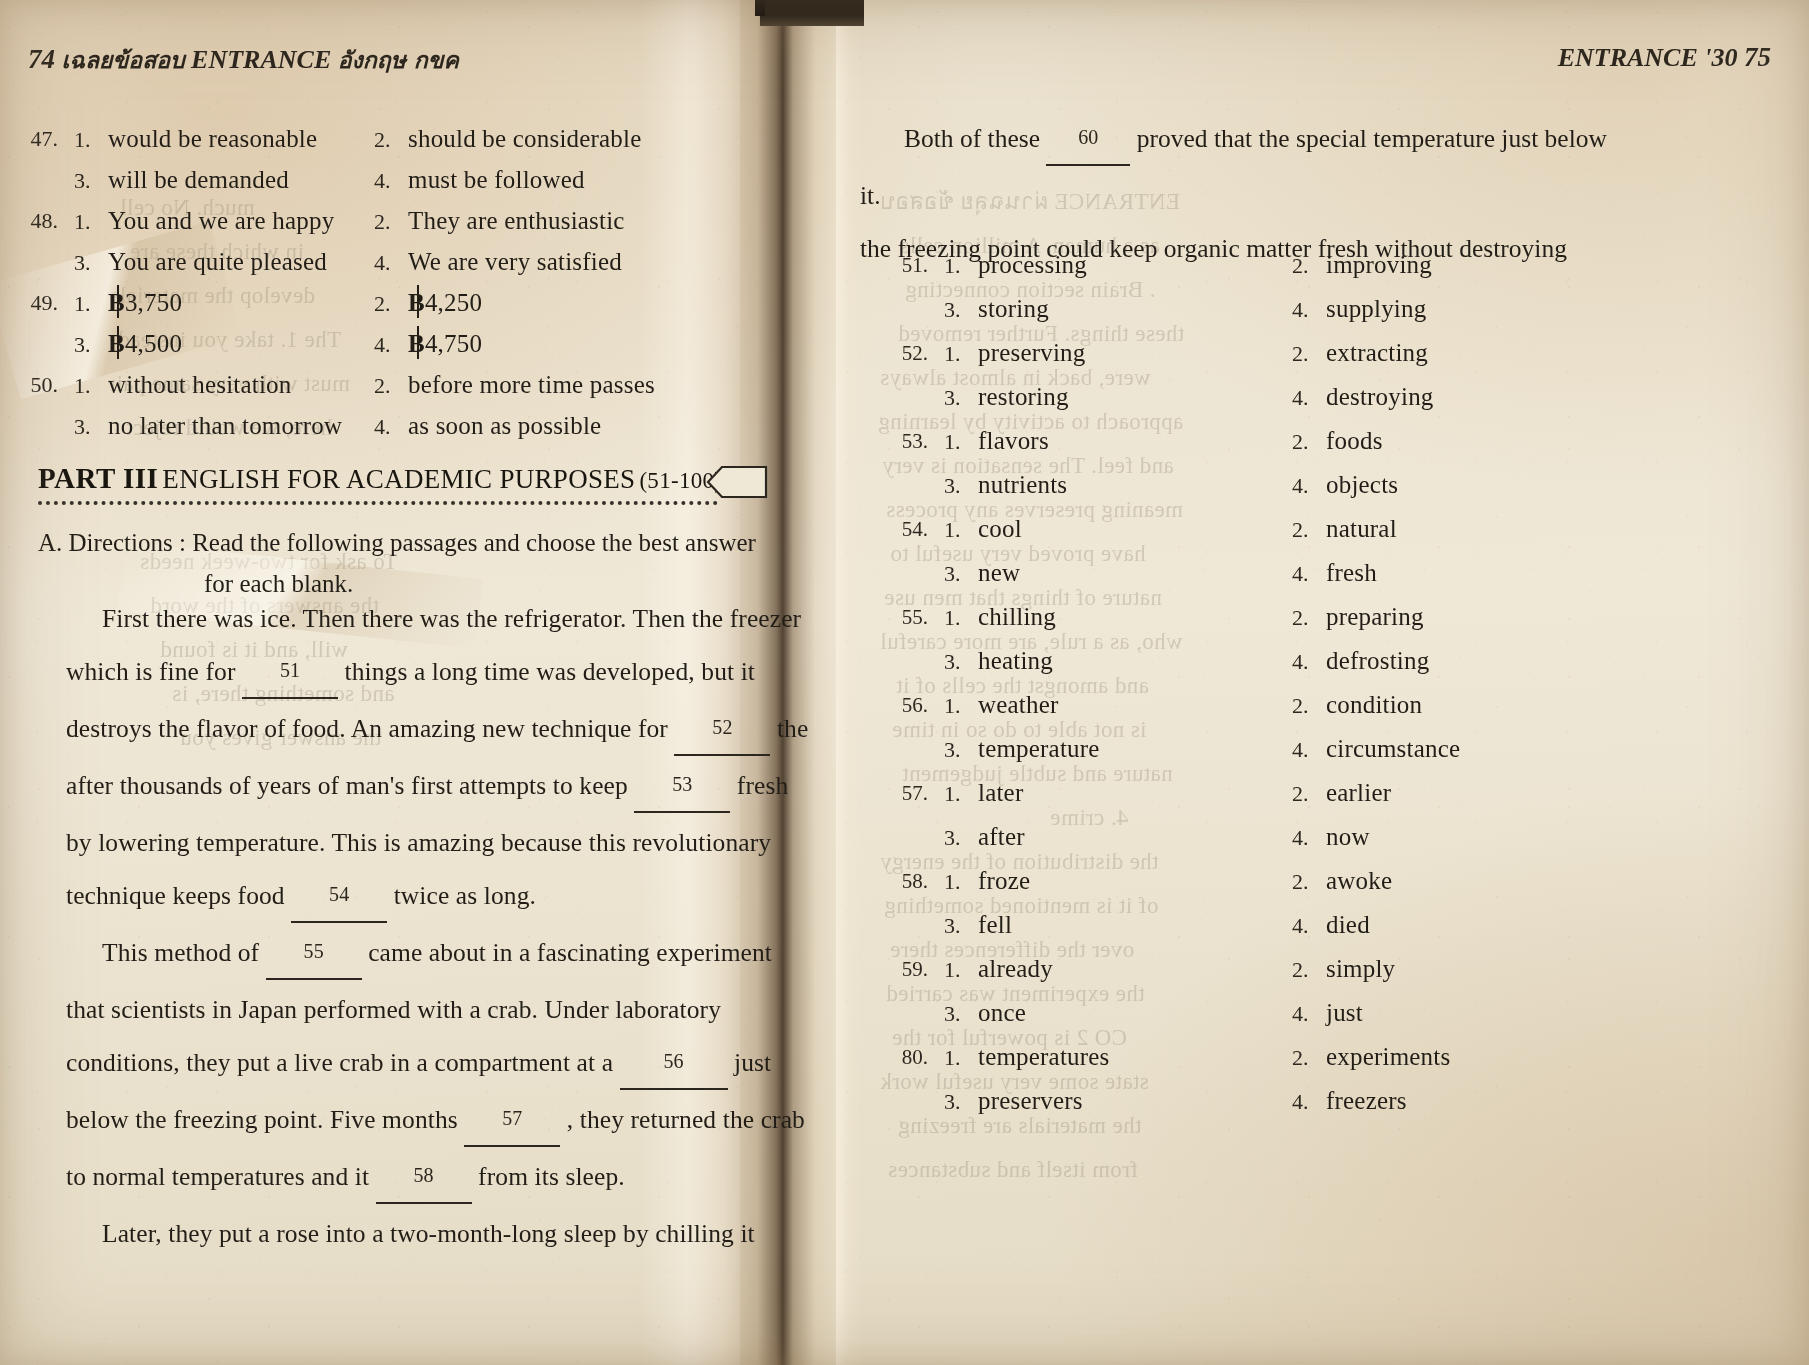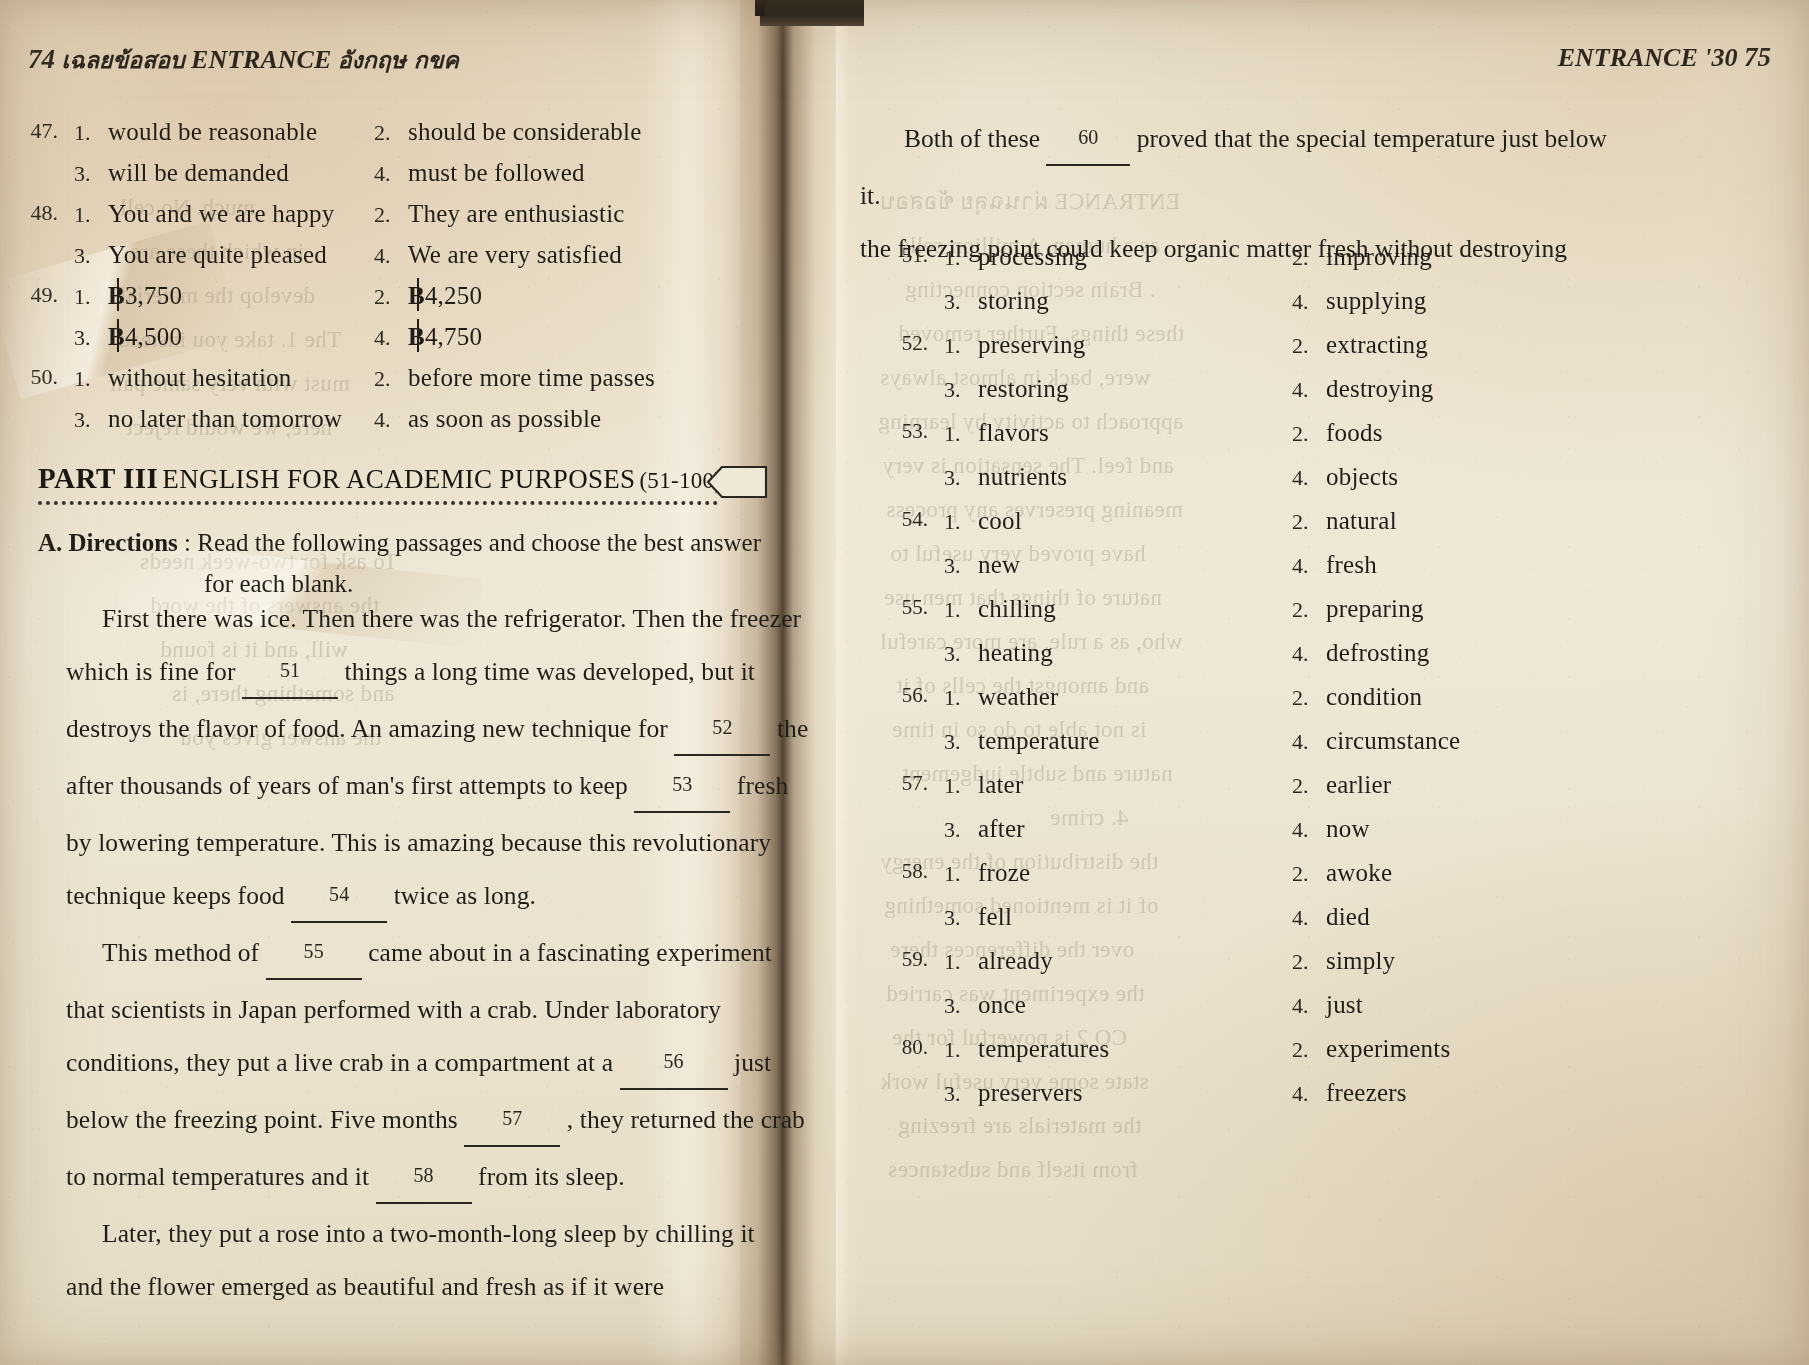--- a/index.html
+++ b/index.html
@@ -91,21 +91,21 @@
     position:absolute;font-style:italic;font-weight:bold;color:#2a251d;
     font-size:26px;white-space:nowrap;
   }
   .hdr .pg{font-size:27px;}
   .hdr-left{left:28px;top:42px;}
   .hdr-right{right:38px;top:42px;}
   .hdr-thai{font-family:"DejaVu Sans",sans-serif;font-size:23px;font-style:italic;font-weight:600;}
 
   
   .qblock{position:absolute;width:100%;}
-  .qrow{display:flex;align-items:flex-start;height:41px;}
+  .qrow{display:flex;align-items:center;height:41px;}
   .qnum{width:58px;text-align:right;padding-right:16px;font-size:22px;color:#2c271f;}
   .opt{display:flex;align-items:baseline;}
   .optnum{width:34px;font-size:22px;color:#2c271f;}
   .opttxt{font-size:25px;color:#221e17;letter-spacing:.2px;}
   .optA{width:300px;}
   .optB{width:auto;}
   .baht{font-family:"Liberation Serif",serif;font-weight:600;position:relative;display:inline-block;}
   .baht:before{content:"";position:absolute;left:52%;top:-14%;width:2px;height:118%;background:#221e17;}
 
   
@@ -114,21 +114,21 @@
     border-bottom:4px dotted #35302a;padding-bottom:6px;
     white-space:nowrap;
   }
   .parthead .big{font-weight:bold;font-size:29px;color:#191610;letter-spacing:.5px;}
   .parthead .rest{font-size:27px;color:#191610;letter-spacing:.3px;}
   .parthead .rng{font-size:23px;}
   .partflag{position:absolute;left:706px;top:464px;}
 
   .directions{position:absolute;left:38px;top:522px;width:700px;}
   .dirline{font-size:25px;color:#221e17;line-height:41px;white-space:nowrap;}
-  .dirlabel{font-weight:bold;}
+  .dirlabel{font-weight:normal;}
   .dirindent{padding-left:166px;}
 
   .passage{position:absolute;left:66px;top:592px;width:700px;}
   .pline{font-size:25.5px;color:#221e17;line-height:53px;white-space:nowrap;letter-spacing:.1px;}
   .pindent{padding-left:36px;}
 
   .blank{display:inline-block;text-align:center;border-bottom:2px solid #2b261e;
          font-size:20px;color:#2b261e;position:relative;top:-3px;}
   .bw-s{width:84px;}
   .bw-m{width:96px;}
@@ -318,21 +318,20 @@
         <div class="pline">destroys the flavor of food. An amazing new technique for <span class="blank bw-m">52</span> the</div>
         <div class="pline">after thousands of years of man's first attempts to keep <span class="blank bw-m">53</span> fresh</div>
         <div class="pline">by lowering temperature. This is amazing because this revolutionary</div>
         <div class="pline">technique keeps food <span class="blank bw-m">54</span> twice as long.</div>
         <div class="pline pindent">This method of <span class="blank bw-m">55</span> came about  in a fascinating experiment</div>
         <div class="pline">that scientists in Japan   performed with a crab. Under laboratory</div>
         <div class="pline">conditions, they put a live crab in a compartment at a <span class="blank bw-l">56</span> just</div>
         <div class="pline">below the freezing point. Five months <span class="blank bw-m">57</span> , they returned the crab</div>
         <div class="pline">to normal temperatures and it <span class="blank bw-m">58</span> from its sleep.</div>
         <div class="pline pindent">Later, they put a rose into a two-month-long sleep by chilling it</div>
-        <div class="pline">and  the  flower   emerged  as  beautiful  and  fresh  as  if  it  were</div>
       </div>
   </div>
 
   <div class="col colR">
 
     <div class="hdr hdr-right">
       <span>ENTRANCE '30</span>
       <span class="pg">75</span>
     </div>
 

